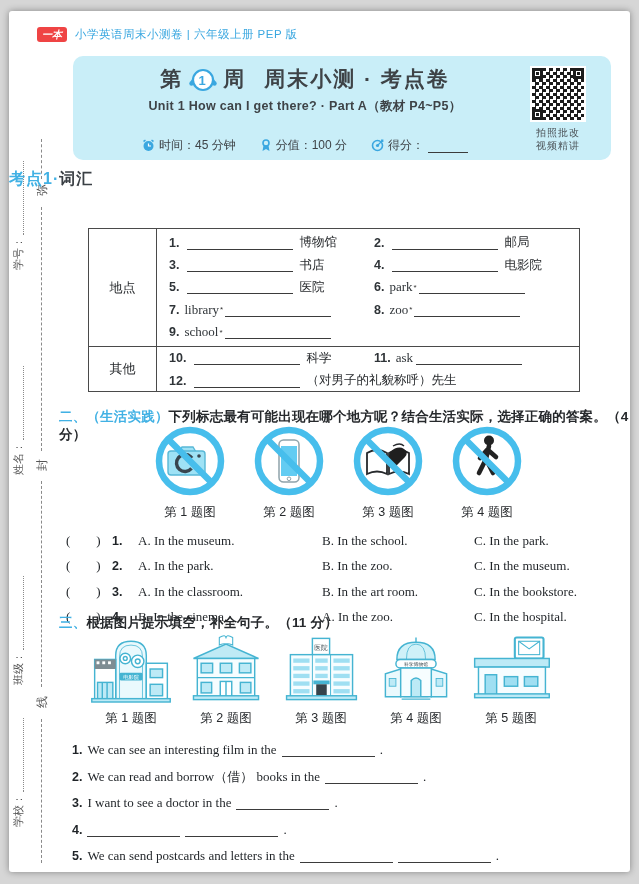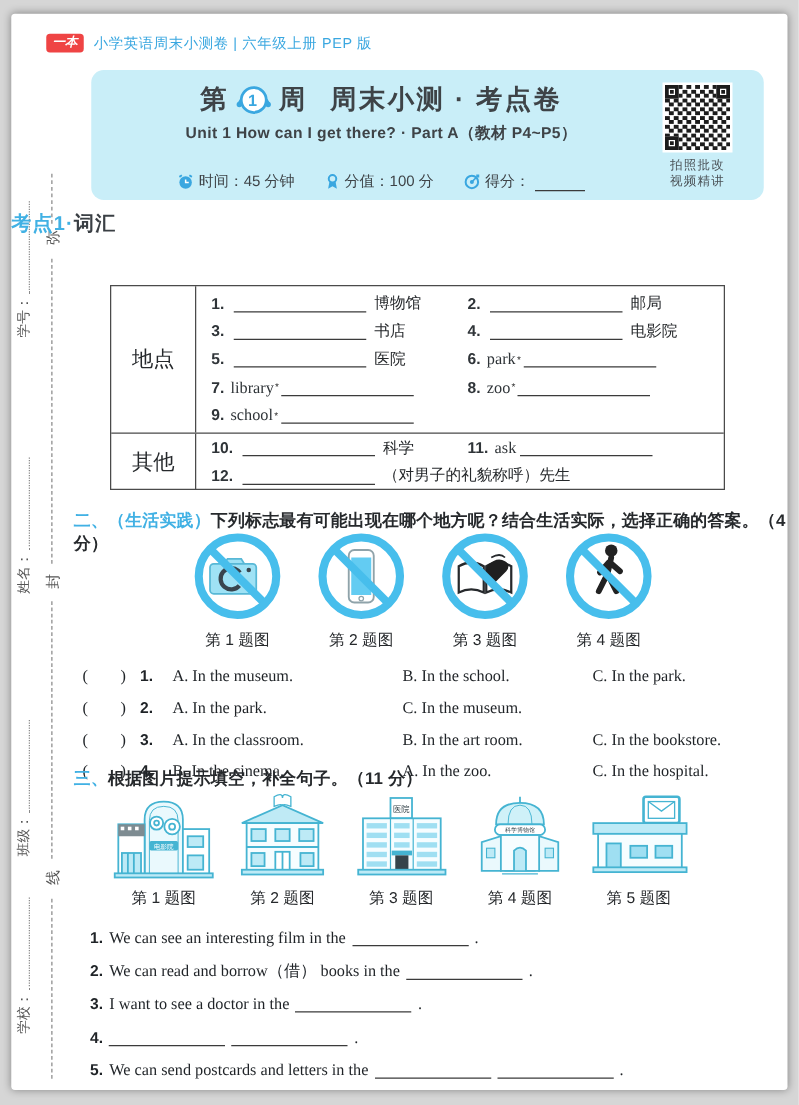--- a/index.html
+++ b/index.html
@@ -44,21 +44,21 @@
   .kaodian .kp{color:#41b1e4;}
   .kaodian .kn{color:#3a3f44;}
   
   .sec-heading{position:absolute;left:50px;font-size:13.5px;font-weight:bold;color:#26292c;letter-spacing:.2px;}
   .sec-num{color:#41b1e4;}
   .sec-tag{color:#41b1e4;}
   
   .fill-table{position:absolute;left:79px;top:217px;width:492px;height:164px;border:1.2px solid #4a4a4a;box-sizing:border-box;display:flex;flex-direction:column;}
   .t-row{display:flex;flex:1;}
   .t-row.first{border-bottom:1.2px solid #4a4a4a;flex:0 0 117px;}
-  .t-label{flex:0 0 67px;border-right:1.2px solid #4a4a4a;display:flex;align-items:center;justify-content:center;font-size:17px;color:#26292c;}
+  .t-label{flex:0 0 67px;border-right:1.2px solid #4a4a4a;display:flex;align-items:center;justify-content:center;font-size:13px;color:#26292c;}
   .t-items{flex:1;display:grid;grid-template-columns:1fr 1fr;align-content:center;padding-left:12px;}
   .t-row.first .t-items{grid-auto-rows:22.4px;}
   .t-row.second .t-items{grid-auto-rows:22.4px;}
   .titem{font-size:12.5px;white-space:nowrap;display:flex;align-items:center;}
   .titem .inum{font-weight:bold;margin-right:5px;}
   .titem .ipre{font-family:"Liberation Serif",serif;font-size:13px;}
   .titem .istar{font-size:8px;margin:0 2px 0 1px;color:#333;}
   .titem .ipost{margin-left:6px;color:#26292c;}
   .titem .ipost:empty,.titem .ipre:empty{margin:0;}
   .w-tbl{width:106px;}
@@ -333,20 +333,21 @@
       <span class="obr">(　　)</span>
       <b class="onum">1.</b>
       <span>A. In the museum.</span>
       <span>B. In the school.</span>
       <span>C. In the park.</span>
     </div>
     <div class="orow">
       <span class="obr">(　　)</span>
       <b class="onum">2.</b>
       <span>A. In the park.</span>
+      <span>B. In the zoo.</span>
       <span>C. In the museum.</span>
     </div>
     <div class="orow">
       <span class="obr">(　　)</span>
       <b class="onum">3.</b>
       <span>A. In the classroom.</span>
       <span>B. In the art room.</span>
       <span>C. In the bookstore.</span>
     </div>
     <div class="orow">

